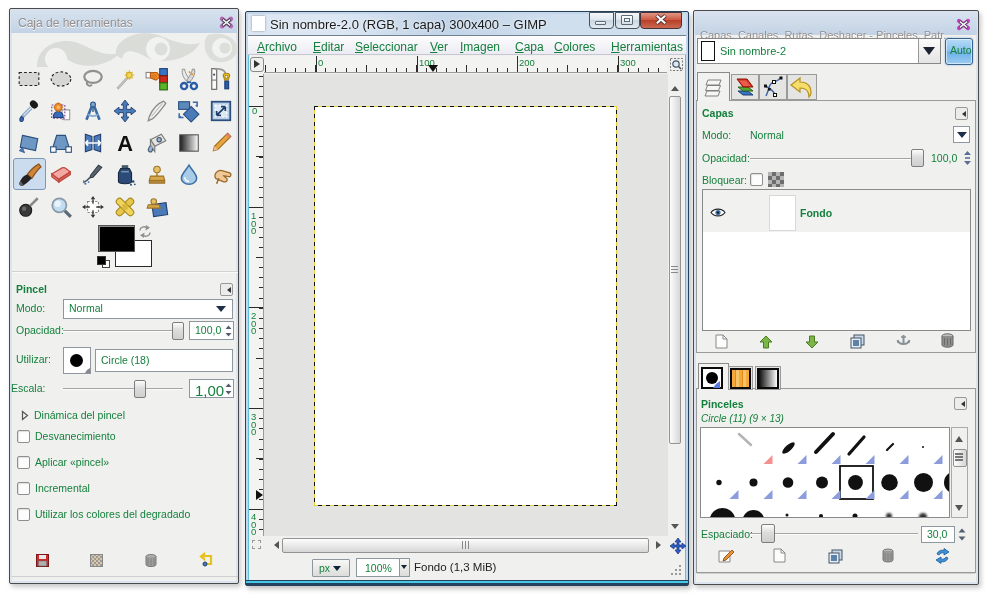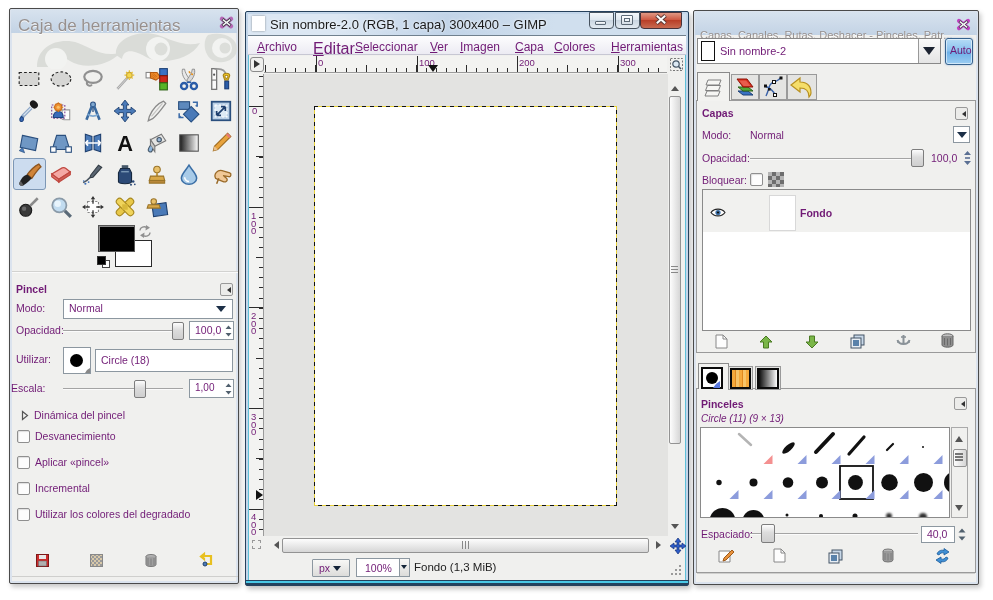--- a/index.html
+++ b/index.html
@@ -1,21 +1,21 @@
 <!DOCTYPE html>
 <html><head><meta charset="utf-8">
 <style>
 *{box-sizing:border-box;margin:0;padding:0}
 html,body{width:993px;height:600px;background:#fff;font-family:"Liberation Sans",sans-serif;overflow:hidden}
 body{position:relative}
 .abs{position:absolute}
 .win{position:absolute;background:#f0f0ee;border:1px solid #4a4a4a;border-radius:2px;box-shadow:inset 0 0 0 2px #dbe3ee,2px 3px 5px rgba(0,0,0,.22)}
 .tbar{position:absolute;left:1px;top:1px;right:1px;height:23px;background:linear-gradient(#d7e2ee,#c3d3e5);}
-.ttext{position:absolute;font-size:17px;color:#97908e;text-shadow:0 1px 0 rgba(255,255,255,.8);white-space:nowrap}
-.lbl{position:absolute;font-size:10.5px;color:#701a75;white-space:nowrap}
+.ttext{position:absolute;font-size:12px;color:#97908e;text-shadow:0 1px 0 rgba(255,255,255,.8);white-space:nowrap}
+.lbl{position:absolute;font-size:10.5px;color:#15803d;white-space:nowrap}
 .bold{font-weight:bold}
 .combo{position:absolute;background:#fff;border:1px solid #8c97a0}
 .spin{position:absolute;background:#fff;border:1px solid #8c97a0;font-size:11px;color:#111}
 .track{position:absolute;height:1px;background:#a4a4a4;box-shadow:0 1px 0 #fbfbfb}
 .handle{position:absolute;width:12px;height:18px;background:linear-gradient(#fdfdfd,#dcdcdc 45%,#cfcfcf);border:1px solid #7d7d7d;border-radius:2px}
 .cb{position:absolute;width:13px;height:13px;background:#fdfdfd;border:1px solid #8f8f8f;border-radius:2px;box-shadow:inset 1px 1px 1px rgba(0,0,0,.12)}
 .mbtn{position:absolute;width:13px;height:13px;background:#ececea;border:1px solid #999;border-radius:2px}
 .mbtn:after{content:"";position:absolute;left:3px;top:3px;border:3px solid transparent;border-right:4px solid #333}
 .scroll-thumb{background:linear-gradient(90deg,#fdfdfd,#d6d6d6);border:1px solid #939393;border-radius:2px}
 .scroll-thumb-h{background:linear-gradient(#fdfdfd,#d6d6d6);border:1px solid #939393;border-radius:2px}
@@ -264,21 +264,21 @@
 <div class="lbl" style="left:16px;top:353px">Utilizar:</div>
 <div class="combo" style="left:63px;top:347px;width:28px;height:27px"></div>
 <div class="abs" style="left:70px;top:354px;width:13px;height:13px;background:#000;border-radius:50%"></div>
 <div class="abs" style="left:85px;top:368px;width:0;height:0;border:2px solid transparent;border-bottom:3px solid #888;border-right:3px solid #888"></div>
 <div class="combo" style="left:95px;top:349px;width:138px;height:23px"></div>
 <div class="lbl" style="left:101px;top:354px">Circle (18)</div>
 <div class="lbl" style="left:11px;top:382px">Escala:</div>
 <div class="track" style="left:63px;top:388px;width:120px"></div>
 <div class="handle" style="left:134px;top:380px"></div>
 <div class="spin" style="left:189px;top:379px;width:45px;height:19px"></div>
-<div class="lbl" style="left:195px;top:382px;font-size:10px">1,00</div>
+<div class="lbl" style="left:195px;top:382px;font-size:15px">1,00</div>
 <svg class="abs" style="left:225px;top:383px" width="7" height="12" viewBox="0 0 7 12">
     <path d="M3.5 0.5 L6.5 4 H0.5 Z M3.5 11.5 L0.5 8 H6.5 Z" fill="#51606e"></path>
   </svg>
 <svg class="abs" style="left:21px;top:410px" width="8" height="11" viewBox="0 0 8 11">
     <path d="M1.5 1.5 L6.5 5.5 L1.5 9.5 Z" fill="none" stroke="#555" stroke-width="1.2"></path>
   </svg>
 <div class="lbl" style="left:34px;top:409px">Dinámica del pincel</div>
 <div class="cb" style="left:17px;top:430px"></div>
 <div class="lbl" style="left:35px;top:430px">Desvanecimiento</div>
 <div class="cb" style="left:17px;top:456px"></div>
@@ -329,21 +329,21 @@
 <div class="abs" style="left:624px;top:18px;width:6px;height:4px;background:#eef3f7;border:1px solid #5d6a77"></div>
 <div class="abs" style="left:640px;top:12px;width:42px;height:17px;background:linear-gradient(#e09884,#ce5943 45%,#b83b24 45%,#c86a51);border:1px solid #47323a;border-radius:0 0 4px 4px"></div>
 <svg class="abs" style="left:655px;top:14px" width="12" height="11" viewBox="0 0 12 11">
  <path d="M1.5 1.5 L10.5 9.5 M10.5 1.5 L1.5 9.5" stroke="#5c3a38" stroke-width="4"></path>
  <path d="M1.8 1.8 L10.2 9.2 M10.2 1.8 L1.8 9.2" stroke="#fdfdfd" stroke-width="2"></path>
 </svg>
 
 <div class="abs" style="left:248px;top:35px;width:438px;height:1px;background:#70808e"></div>
 <div class="abs" style="left:248px;top:36px;width:438px;height:19px;background:linear-gradient(#fdfdfe,#ecebf3);border-bottom:1px solid #c7c7d3"></div>
 <div class="lbl" style="left:257px;top:40px;font-size:12px"><u>A</u>rchivo</div>
-<div class="lbl" style="left:313px;top:40px;font-size:16px"><u>E</u>ditar</div>
+<div class="lbl" style="left:313px;top:40px;font-size:12px"><u>E</u>ditar</div>
 <div class="lbl" style="left:355px;top:40px;font-size:12px"><u>S</u>eleccionar</div>
 <div class="lbl" style="left:430px;top:40px;font-size:12px"><u>V</u>er</div>
 <div class="lbl" style="left:460px;top:40px;font-size:12px"><u>I</u>magen</div>
 <div class="lbl" style="left:515px;top:40px;font-size:12px"><u>C</u>apa</div>
 <div class="lbl" style="left:554px;top:40px;font-size:12px"><u>C</u>olores</div>
 <div class="lbl" style="left:611px;top:40px;font-size:12px"><u>H</u>erramientas</div>
 
 <div class="abs" style="left:250px;top:57px;width:14px;height:15px;background:#f0f0ee;border:1px solid #8b8b8b;border-radius:3px"></div>
 <div class="abs" style="left:254px;top:60px;width:0;height:0;border:4px solid transparent;border-left:6px solid #333"></div>
 
@@ -575,21 +575,21 @@
 <div class="abs" style="left:951px;top:427px;width:17px;height:91px;background:#f0f0ee;border:1px solid #aaa"></div>
 <div class="abs" style="left:955px;top:432px;width:0;height:0;border:4.5px solid transparent;border-bottom:6px solid #555"></div>
 <div class="scroll-thumb abs" style="left:952.5px;top:449px;width:14px;height:18px"></div>
 <div class="abs" style="left:955px;top:453px;width:8px;height:1.5px;background:#777;box-shadow:0 3px 0 #777,0 6px 0 #777"></div>
 <div class="abs" style="left:955px;top:505px;width:0;height:0;border:4.5px solid transparent;border-top:6px solid #555"></div>
 
 <div class="lbl" style="left:701px;top:528px">Espaciado:</div>
 <div class="track" style="left:750px;top:533px;width:168px"></div>
 <div class="handle" style="left:761px;top:524px;width:14px;height:19px"></div>
 <div class="spin" style="left:921px;top:526px;width:34px;height:17px"></div>
-<div class="lbl" style="left:927px;top:528px;font-size:10.5px">40,0</div>
+<div class="lbl" style="left:927px;top:528px;font-size:10.5px">30,0</div>
 <svg class="abs" style="left:958px;top:528px" width="8" height="13" viewBox="0 0 8 13">
     <path d="M4 0.5 L7.5 4.5 H0.5 Z M4 12.5 L0.5 8.5 H7.5 Z" fill="#51606e"></path>
   </svg>
 <svg class="abs" style="left:718px;top:548px" width="17" height="17" viewBox="0 0 17 17">
     <path d="M1 3 H12 V14 H1 Z" fill="#fdfdfd" stroke="#888"></path>
     <path d="M14 2 L16 4 L8 12 L5 13 L6 10 Z" fill="#e8923c" stroke="#9e5a1a"></path>
   </svg>
 <svg class="abs" style="left:773px;top:548px" width="13" height="15" viewBox="0 0 13 15">
     <path d="M1 1 H8 L12 5 V14 H1 Z" fill="#fdfdfd" stroke="#888"></path>
     <path d="M8 1 L8 5 H12" fill="none" stroke="#888"></path>

